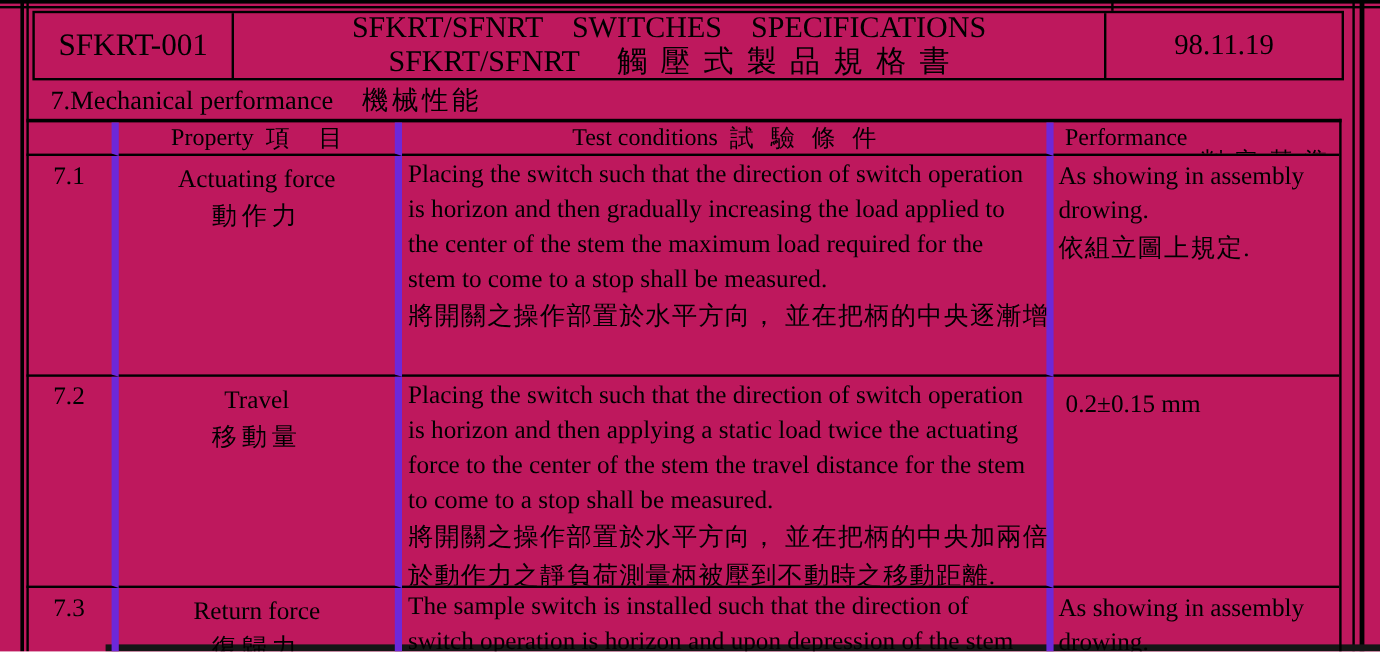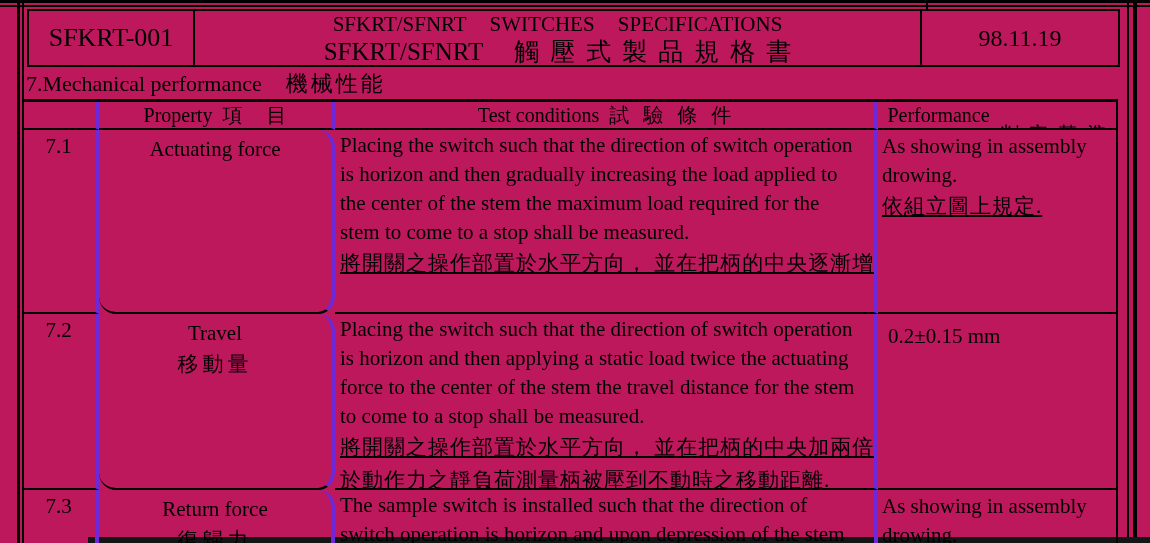--- a/index.html
+++ b/index.html
@@ -24,61 +24,61 @@
 
   
   .header-band{
     position:absolute;left:27px;top:9px;width:1093px;height:58px;
     box-sizing:border-box;border:2px solid #000;display:flex;
   }
   .hb-cell{box-sizing:border-box;display:flex;flex-direction:column;justify-content:center;align-items:center;}
   .hb-code{width:166px;border-right:2px solid #000;font-size:26px;}
   .hb-title{flex:1;border-right:2px solid #000;text-align:center;line-height:28px;}
   .hb-date{width:196px;font-size:24px;}
-  .title-l1{font-size:21px;word-spacing:18px;white-space:nowrap;}
+  .title-l1{font-size:25px;word-spacing:18px;white-space:nowrap;}
   .title-l2{font-size:25px;white-space:nowrap;}
   .title-l2 .cjk-part{letter-spacing:11px;margin-left:31px;margin-right:-11px;}
 
   
   .section-row{
     position:absolute;left:24px;top:68px;width:1096px;height:31px;
-    line-height:31px;font-size:22px;padding-left:2px;box-sizing:border-box;
+    line-height:31px;font-size:22px;padding-left:18px;box-sizing:border-box;
     white-space:nowrap;
     font-family:Liberation Serif, serif;
   }
   .section-cjk{margin-left:24px;letter-spacing:3px;}
 
   
   .spec-table{
     position:absolute;left:22px;top:99px;width:1096px;height:460px;
     box-sizing:border-box;
     border-top:3px solid #000;border-right:2px solid #000;
     display:grid;
     grid-template-columns:77px 236px 543px 1fr;
     grid-template-rows:28px 184px 176px 170px;
   }
   .cell{box-sizing:border-box;border-bottom:2px solid #000;overflow:hidden;}
-  .cb{border-right:4px solid #6d28d9;}
+  .cb{border-right:6px solid #6d28d9;}
   .hcell{display:flex;align-items:center;justify-content:center;font-size:20px;white-space:nowrap;}
   .hen{white-space:pre;}
   .hcjk{margin-left:10px;}
   .ls-prop{letter-spacing:24px;margin-right:-24px;}
   .ls-test{letter-spacing:14px;margin-right:-14px;}
   .ls-perf{letter-spacing:9px;margin-right:-9px;margin-top:39px;}
 
   .num-cell{text-align:center;font-size:21px;padding-top:4px;}
-  .prop-cell{text-align:center;padding-top:4px;border-radius:17px;}
+  .prop-cell{text-align:center;padding-top:4px;}
   .prop-en{font-size:21px;line-height:30px;}
   .prop-cjk{font-size:21px;line-height:32px;letter-spacing:4px;}
   .test-cell{padding:1px 2px 0 5px;}
   .perf-cell{padding:2px 2px 18px 4px;}
   .row-7-2 .perf-cell{padding:8px 2px 0 14px;}
   .tline{white-space:nowrap;}
   .en-line{font-size:21px;line-height:29px;}
-  .cjk-line{font-size:21px;line-height:33px;letter-spacing:1px;text-decoration:underline;}
+  .cjk-line{font-size:21px;line-height:33px;letter-spacing:1px;}
 </style>
 </head>
 <body>
 
 <div class="page">
 
   <div class="bline b-top-outer"></div>
   <div class="bline b-top-inner"></div>
   <div class="bline b-left-outer"></div>
   <div class="bline b-left-inner"></div>
@@ -120,20 +120,21 @@
     <div class="cell hcell">
       <span class="hen">Performance</span>
       <span class="hcjk ls-perf">判定基準</span>
     </div>
 
     <div class="cell cb num-cell">
       <span>7.1</span>
     </div>
     <div class="cell cb prop-cell">
       <div class="prop-en">Actuating force</div>
+      <div class="prop-cjk">動作力</div>
     </div>
     <div class="cell cb test-cell">
         <div class="tline en-line">Placing the switch such that the direction of switch operation</div>
         <div class="tline en-line">is horizon and then gradually increasing the load applied to</div>
         <div class="tline en-line">the center of the stem the maximum load required for the</div>
         <div class="tline en-line">stem to come to a stop shall be measured.</div>
         <div class="tline cjk-line">將開關之操作部置於水平方向， 並在把柄的中央逐漸增</div>
       </div>
     <div class="cell perf-cell">
         <div class="tline en-line">As showing in assembly</div>

